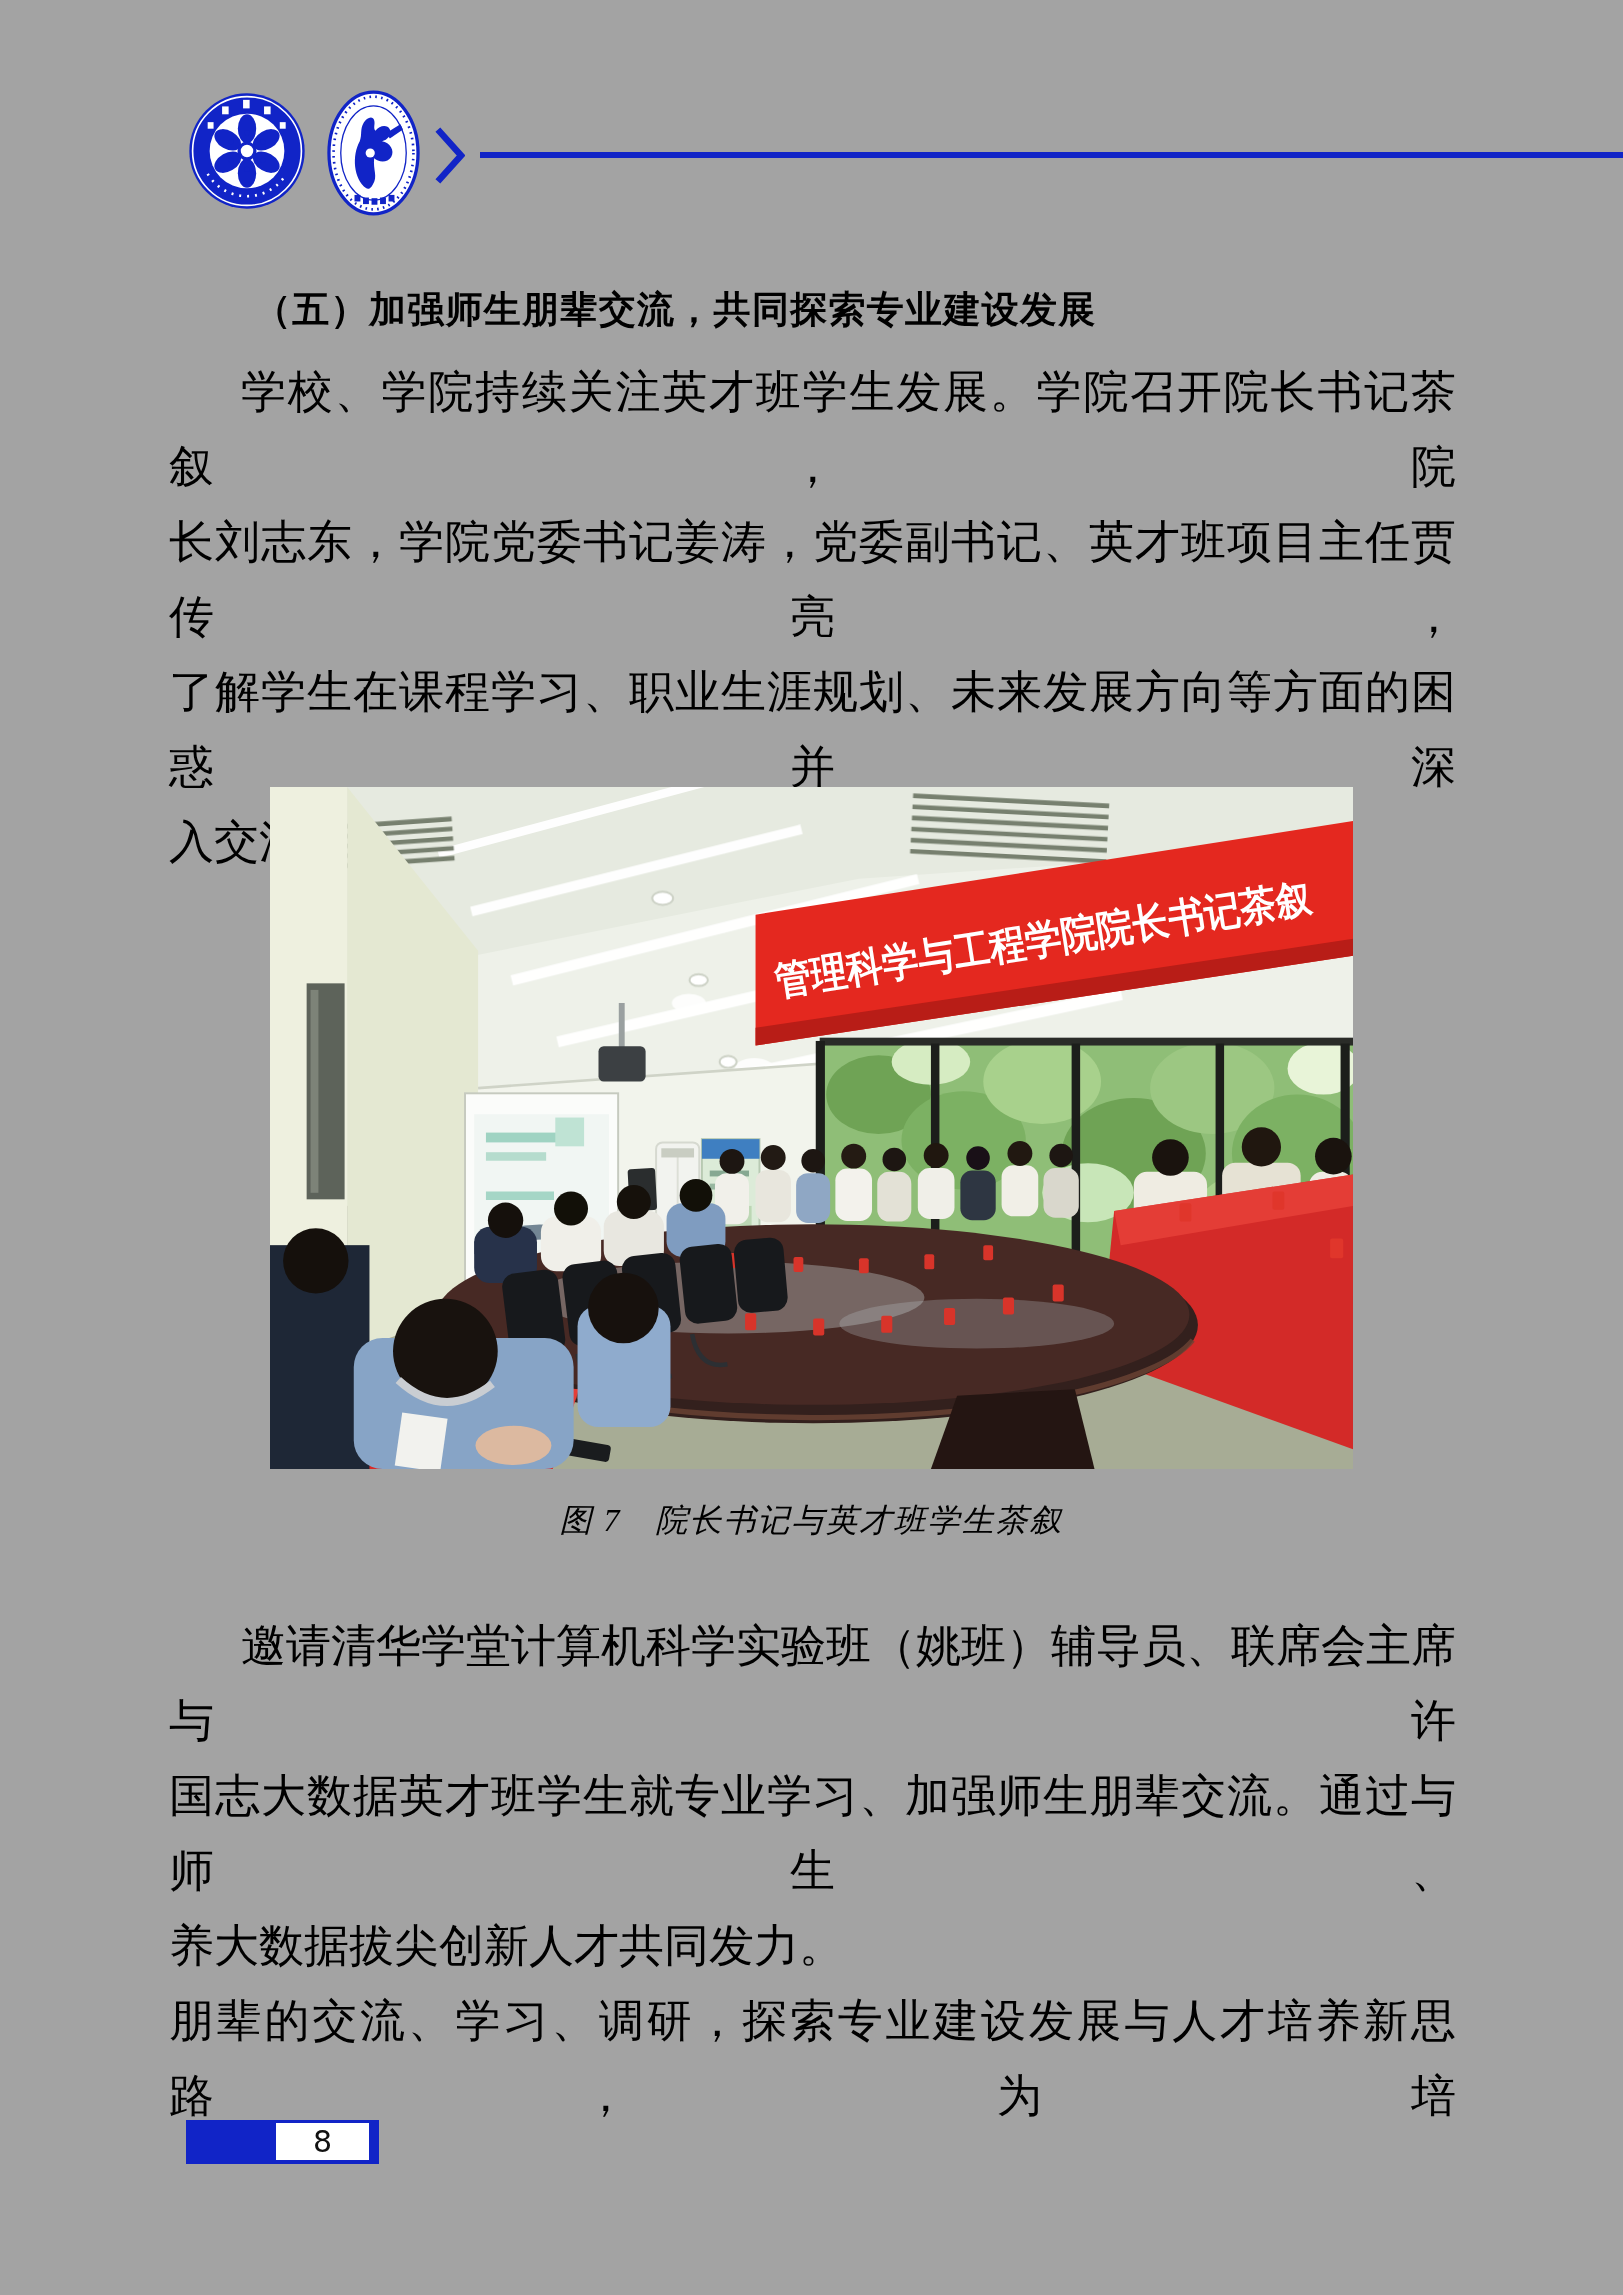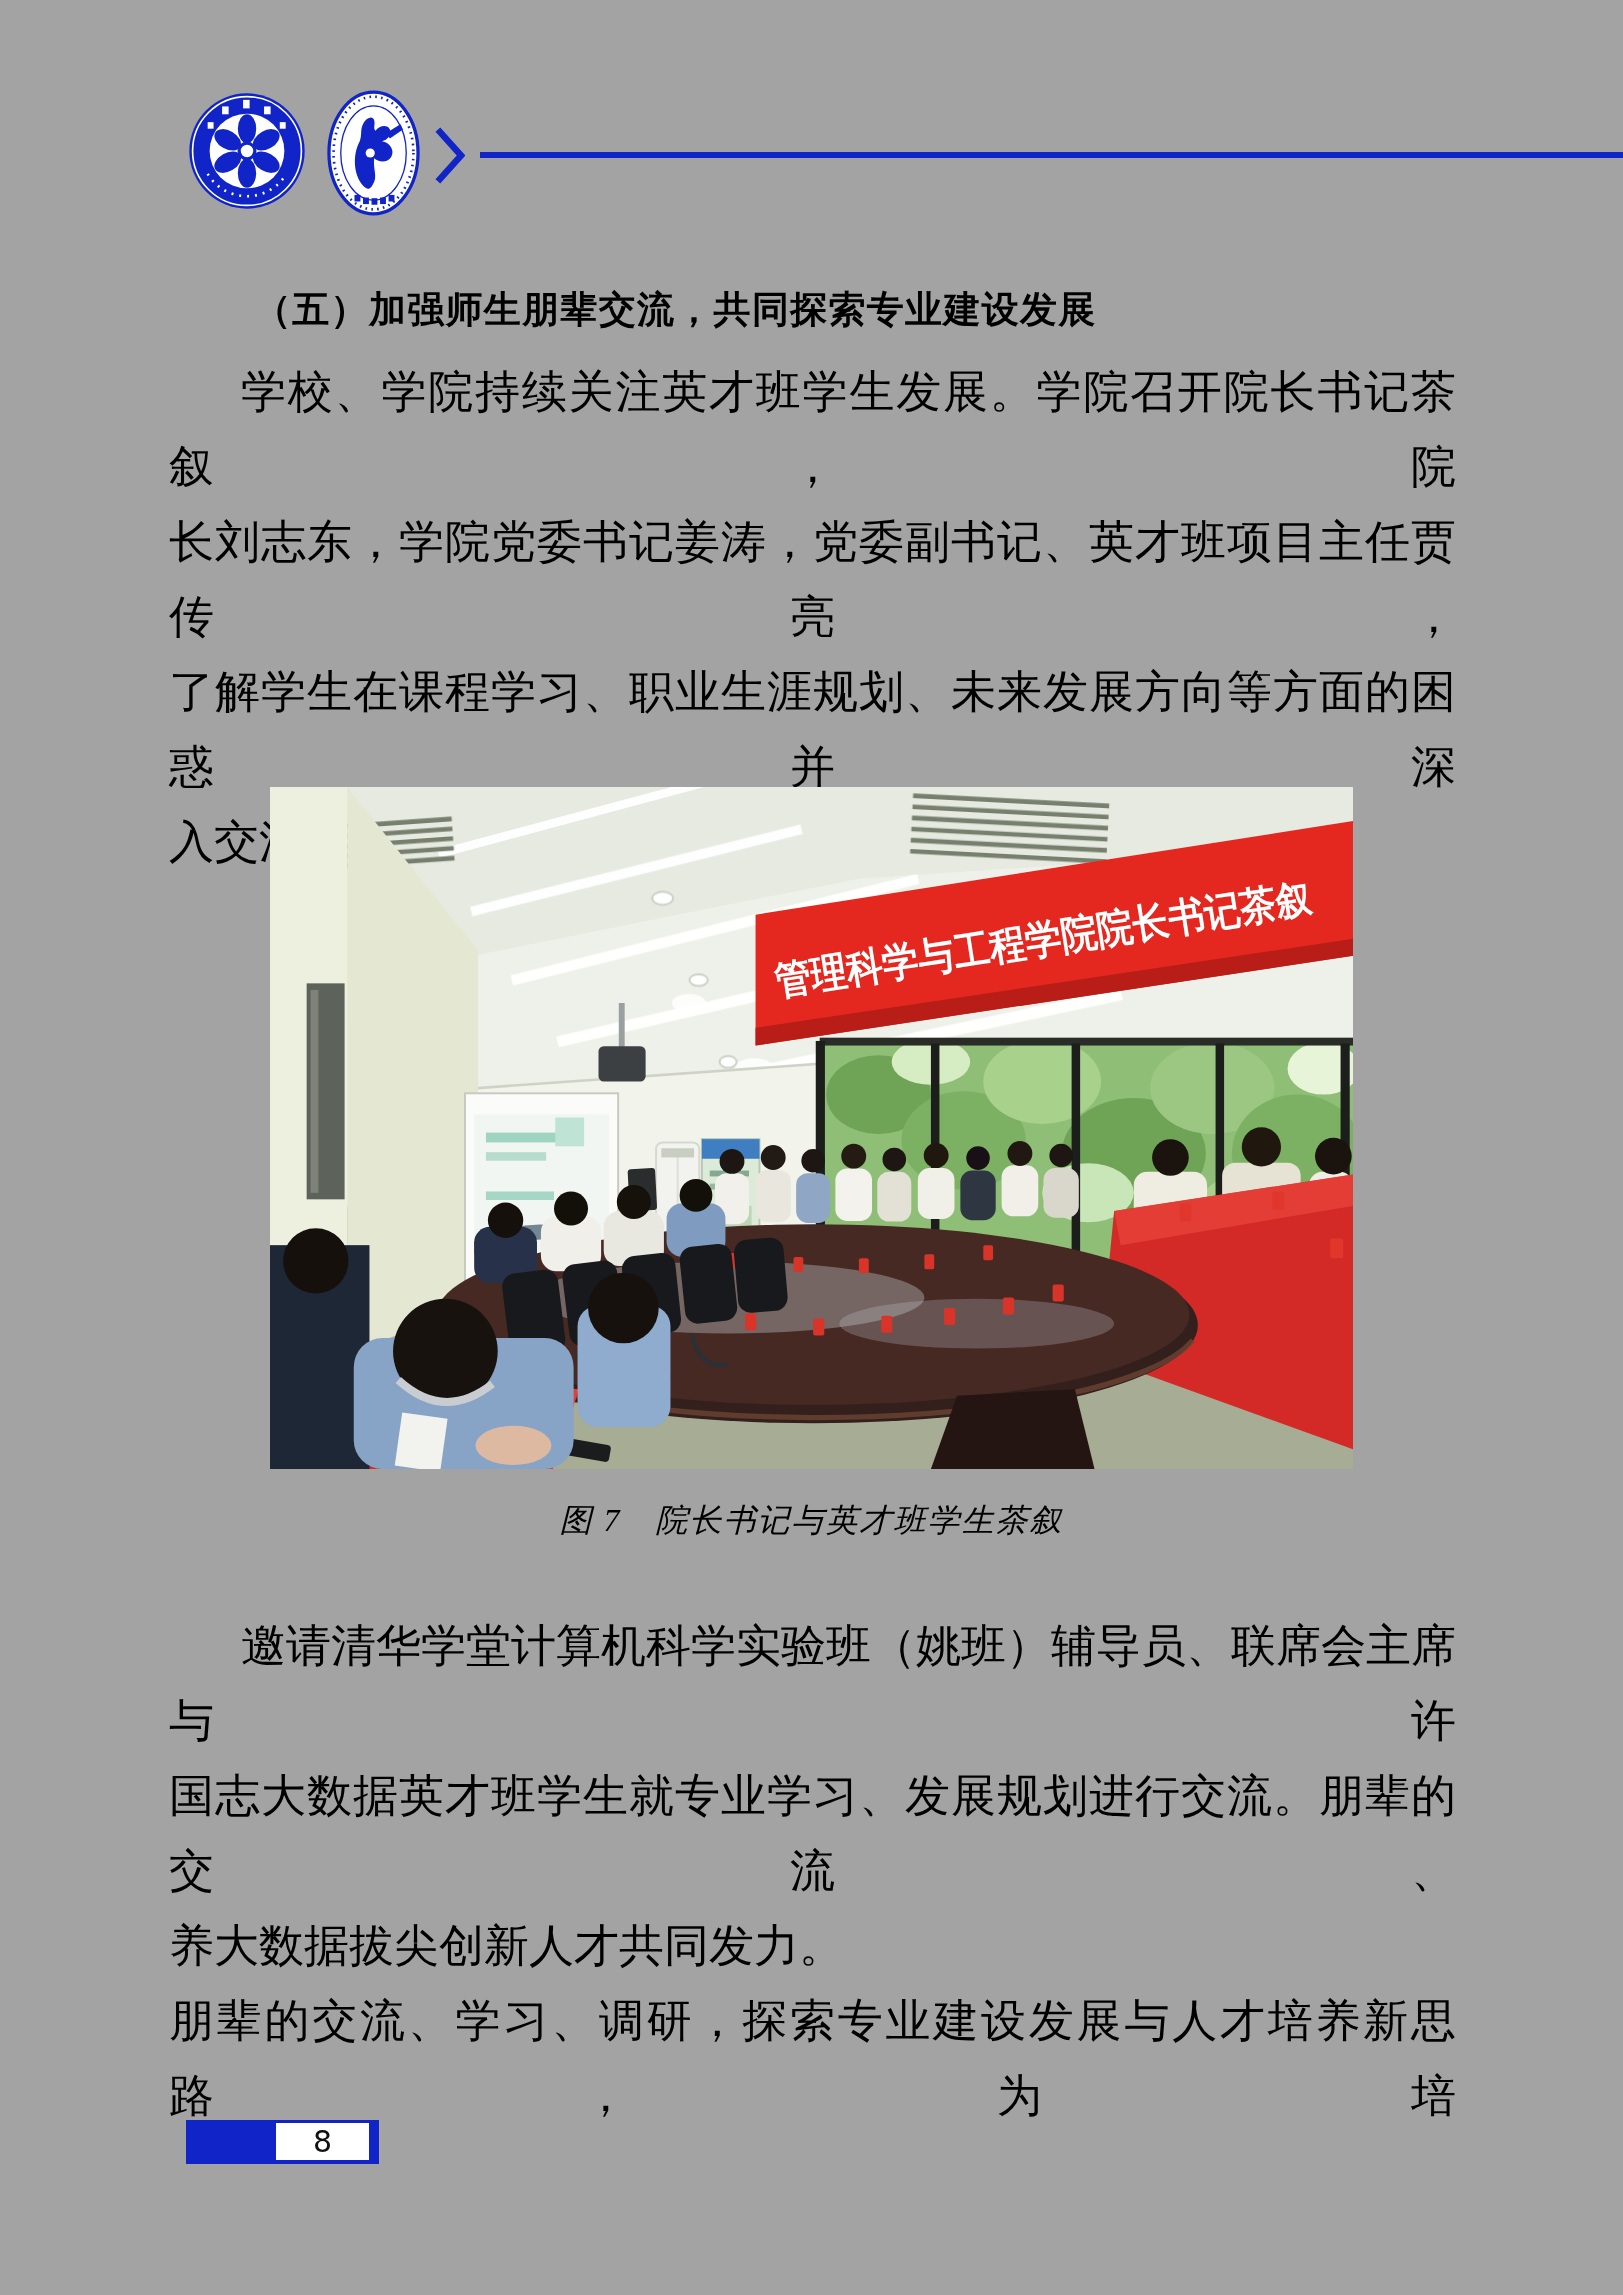--- a/index.html
+++ b/index.html
@@ -332,21 +332,21 @@
       <path d="M196 906 q 70 64 144 6" fill="none" stroke="#c9cdd2" stroke-width="12"></path>
       <rect x="196" y="960" width="70" height="82" fill="#f2f2ee" transform="rotate(8 231 1001)"></rect>
       <ellipse cx="372" cy="1006" rx="58" ry="30" fill="#dcb9a0"></ellipse>
     </g>
   </svg>
 
   <div class="caption">图 7　院长书记与英才班学生茶叙</div>
 
   <div class="para para2">
       <div class="pline first">邀请清华学堂计算机科学实验班（姚班）辅导员、联席会主席与许</div>
-      <div class="pline">国志大数据英才班学生就专业学习、发展规划进行交流。朋辈的交流、</div>
+      <div class="pline">国志大数据英才班学生就专业学习、加强师生朋辈交流。通过与师生、</div>
       <div class="pline last">养大数据拔尖创新人才共同发力。</div>
       <div class="pline">朋辈的交流、学习、调研，探索专业建设发展与人才培养新思路，为培</div>
     </div>
 
   <div class="badge">
     <div class="numbox">8</div>
   </div>
 
 </div>
 

